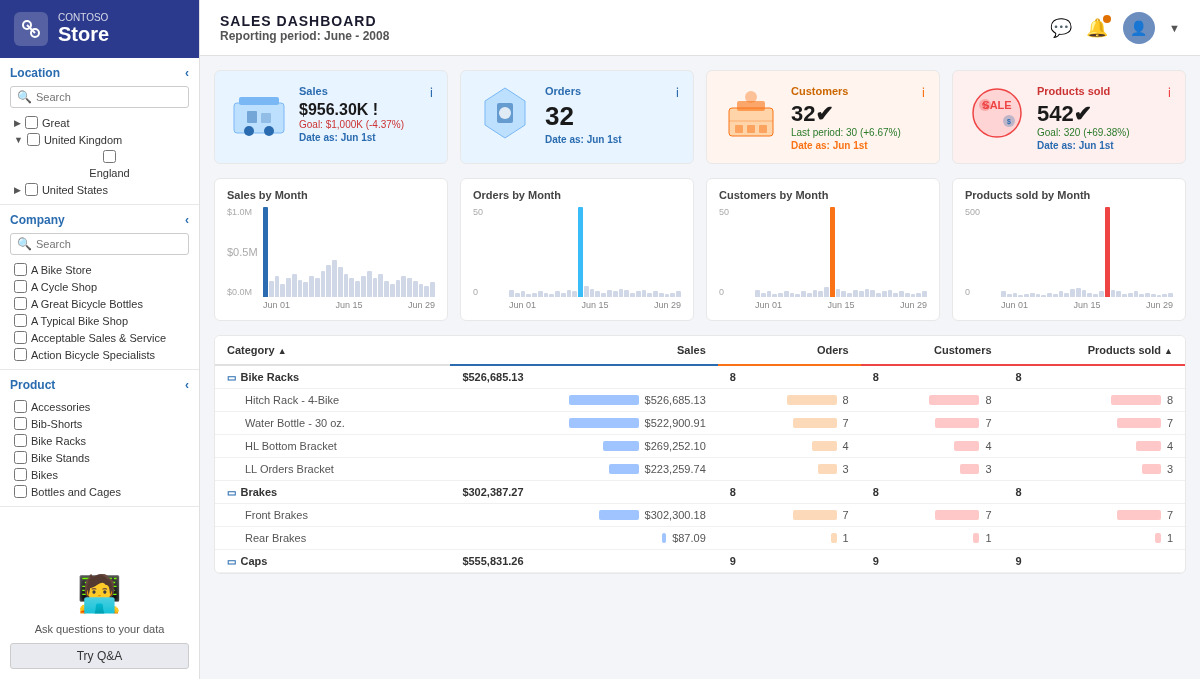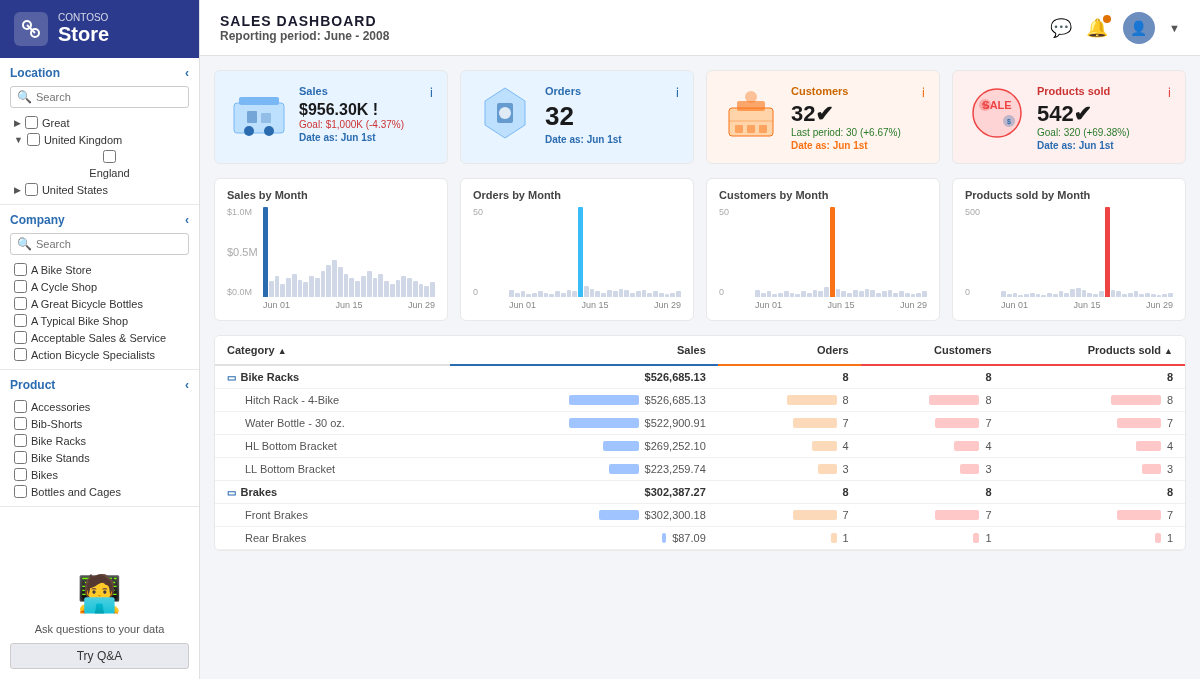--- a/index.html
+++ b/index.html
@@ -136,21 +136,21 @@
       padding: 8px 12px; font-size: 11px; font-weight: 700; color: #333;
       border-bottom: 2px solid #e0e0e0; text-align: right; background: #fff;
       cursor: pointer;
     }
     .data-table th:first-child { text-align: left; }
     .data-table th.sales-col { border-bottom-color: #2b6cb0; }
     .data-table th.orders-col { border-bottom-color: #f97316; }
     .data-table th.customers-col { border-bottom-color: #ef4444; }
     .data-table th.products-col { border-bottom-color: #ef4444; }
     .data-table td { padding: 5px 12px; font-size: 11px; color: #333; border-bottom: 1px solid #f0f0f0; }
-    .data-table td:not(:first-child) { text-align: right; }
+    .data-table td:not(:first-child) { }
     .data-table tr.category-row td { font-weight: 700; }
     .data-table tr.sub-row td { color: #555; }
     .bar-cell { display: flex; justify-content: flex-end; align-items: center; gap: 6px; }
     .inline-bar { height: 10px; border-radius: 2px; display: inline-block; }
     .expand-icon { color: #2b6cb0; margin-right: 4px; font-size: 10px; }
     .sort-icon { font-size: 9px; }
   </style>
 </head>
 <body>
 
@@ -675,21 +675,21 @@
                 </div>
               </td>
               <td>
                 <div class="bar-cell">
                   <span class="inline-bar" style="width:25px;background:#ffc8c8;"></span>
                   <span>4</span>
                 </div>
               </td>
             </tr>
             <tr class="sub-row">
-              <td><span style="padding-left:18px">LL Bottom Bracket</span></td>
+              <td><span style="padding-left:18px">LL Orders Bracket</span></td>
               <td>
                 <div class="bar-cell">
                   <span class="inline-bar" style="width:29.4px;background:#a0c4ff;"></span>
                   <span>$223,259.74</span>
                 </div>
               </td>
               <td>
                 <div class="bar-cell">
                   <span class="inline-bar" style="width:19px;background:#fcd9b8;"></span>
                   <span>3</span>
@@ -762,17 +762,24 @@
                   <span>1</span>
                 </div>
               </td>
               <td>
                 <div class="bar-cell">
                   <span class="inline-bar" style="width:6px;background:#ffc8c8;"></span>
                   <span>1</span>
                 </div>
               </td>
             </tr>
+            <tr class="category-row">
+              <td><span class="expand-icon">▭</span><strong>Caps</strong></td>
+              <td><strong>$555,831.26</strong></td>
+              <td><strong>9</strong></td>
+              <td><strong>9</strong></td>
+              <td><strong>9</strong></td>
+            </tr>
           </tbody>
       </table>
     </div>
   </div>
 </main>
 
 </body></html>

